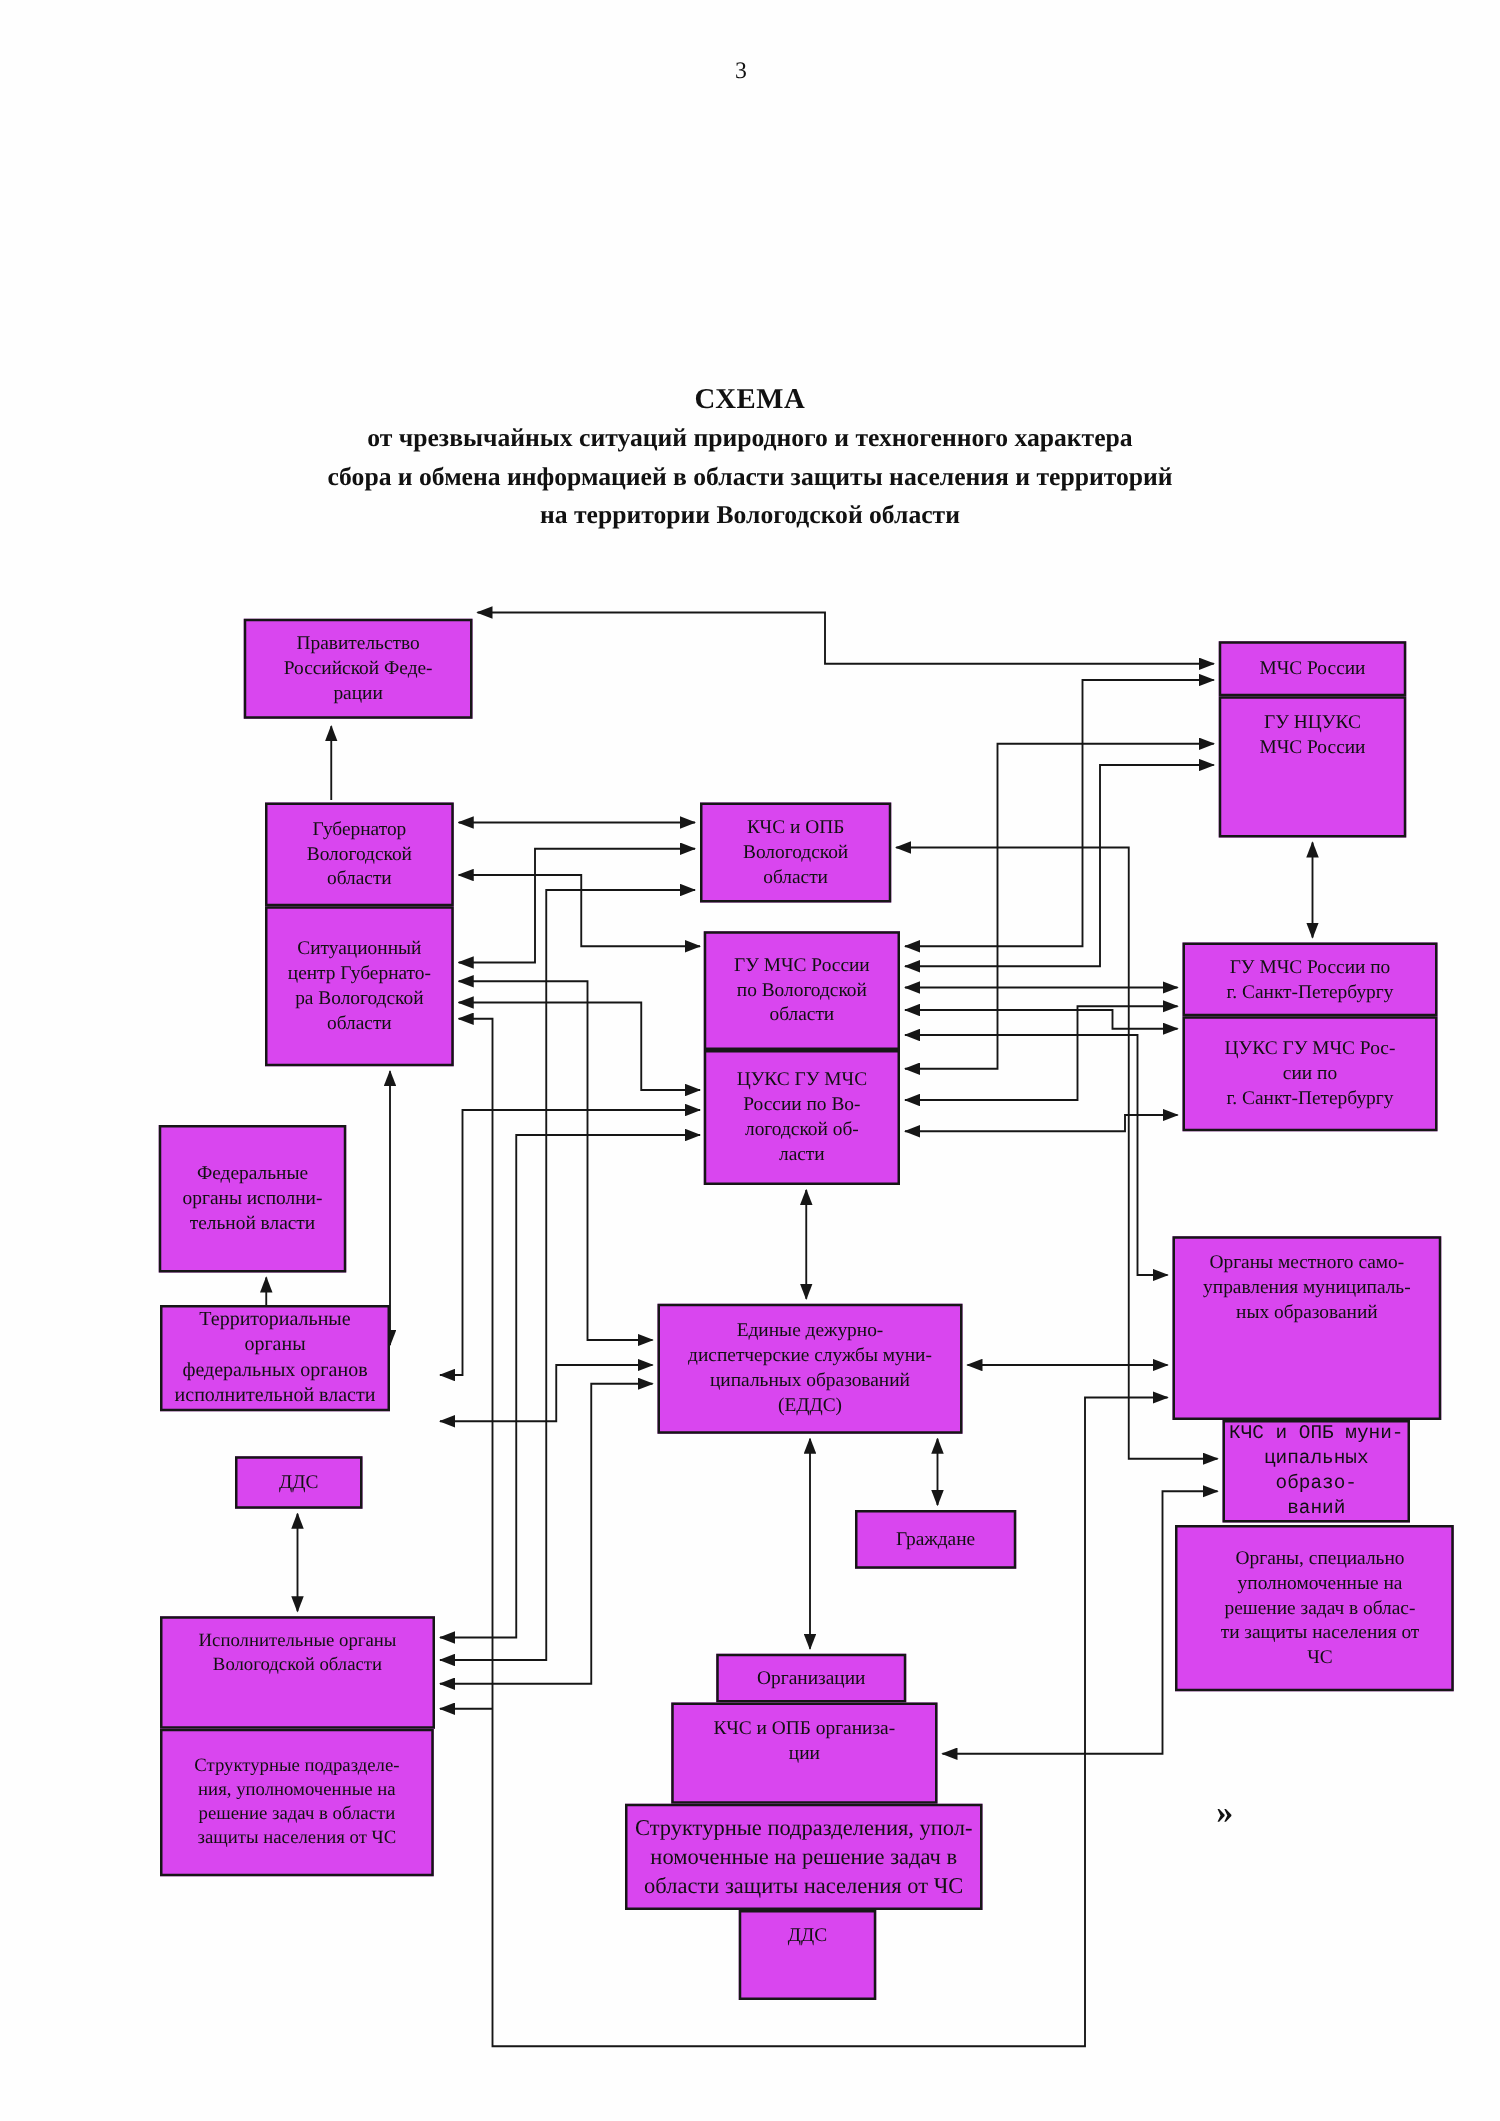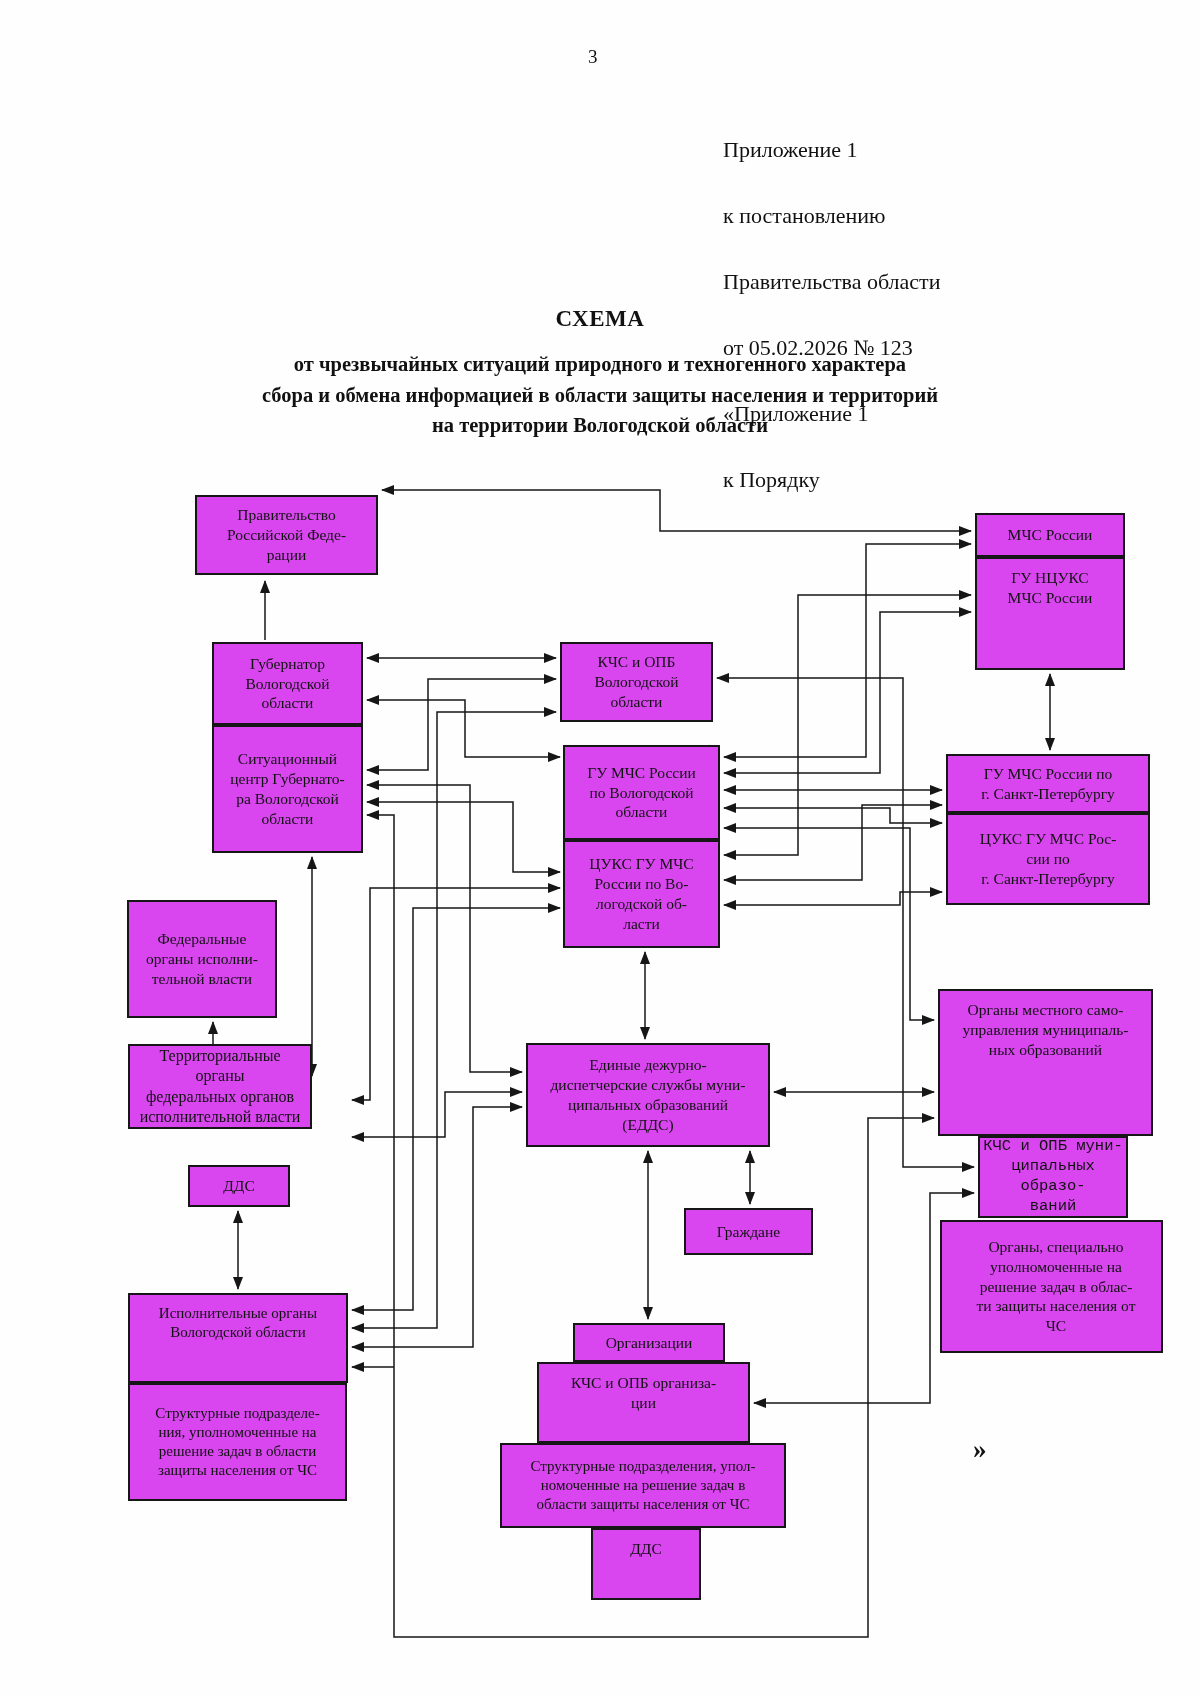--- a/index.html
+++ b/index.html
@@ -4,46 +4,38 @@
 <style>
   html,body{margin:0;padding:0;background:#e8e8e8;}
   #page{
     position:relative;width:1200px;height:1697px;background:#fefefe;
     margin:0 auto;overflow:hidden;
     font-family:"Liberation Serif","DejaVu Serif",serif;color:#111;
   }
   .pagenum{position:absolute;left:588px;top:46px;font-size:19px;}
   .hdr{position:absolute;left:723px;top:100px;font-size:22px;line-height:33px;white-space:pre-line;}
   .ttl{position:absolute;left:90px;top:306px;width:1020px;text-align:center;}
-  .ttl .h{font-weight:bold;font-size:23px;margin-bottom:17px;letter-spacing:.5px;}
+  .ttl .h{font-weight:bold;font-size:23px;margin-bottom:4px;letter-spacing:.5px;}
   .ttl .l{font-weight:bold;font-size:20.5px;line-height:30.5px;}
   .box{
     position:absolute;box-sizing:border-box;border:2px solid #161616;background:#d946ef;
     display:flex;align-items:center;justify-content:center;text-align:center;
     font-size:15.5px;line-height:1.28;white-space:pre-line;padding:2px 3px;z-index:2;
   }
   .box.vtop{align-items:flex-start;padding-top:9px;}
   svg.wires{position:absolute;left:0;top:0;z-index:1;}
   .closequote{position:absolute;left:973px;top:1434px;font-size:27px;font-weight:bold;}
 </style>
 </head>
 <body>
 
 <div id="page">
 
   <div class="pagenum">3</div>
 
-  <div class="hdr">
-    <div>Приложение 1</div>
-    <div>к постановлению</div>
-    <div>Правительства области</div>
-    <div>от  05.02.2026 № 123</div>
-    <div>«Приложение 1</div>
-    <div>к Порядку</div>
-  </div>
 
   <div class="ttl">
     <div class="h">СХЕМА</div>
     <div class="l">от чрезвычайных ситуаций природного и техногенного характера</div>
     <div class="l">сбора и обмена информацией в области защиты населения и территорий</div>
     <div class="l">на территории Вологодской области</div>
   </div>
 
   <svg class="wires" width="1200" height="1697">
     <defs>
@@ -144,20 +136,20 @@
       <div class="box" style="left: 684px; top: 1208px; width: 129px; height: 47px;">Граждане</div>
       <div class="box vtop" style="left: 128px; top: 1293px; width: 220px; height: 90px; font-size: 15px;">Исполнительные органы
 Вологодской области</div>
       <div class="box" style="left: 128px; top: 1383px; width: 219px; height: 118px; font-size: 15px;">Структурные подразделе-
 ния, уполномоченные на
 решение задач в области
 защиты населения от ЧС</div>
       <div class="box" style="left: 573px; top: 1323px; width: 152px; height: 39px;">Организации</div>
       <div class="box vtop" style="left: 537px; top: 1362px; width: 213px; height: 81px;">КЧС и ОПБ организа-
 ции</div>
-      <div class="box" style="left: 500px; top: 1443px; width: 286px; height: 85px; font-size: 15px;">Структурные подразделения, упол-
+      <div class="box" style="left: 500px; top: 1443px; width: 286px; height: 85px; font-size: 18px;">Структурные подразделения, упол-
 номоченные на решение задач в
 области защиты населения от ЧС</div>
       <div class="box vtop" style="left: 591px; top: 1528px; width: 110px; height: 72px;">ДДС</div>
     </div>
 
   <div class="closequote">»</div>
 </div>
 
 </body></html>

